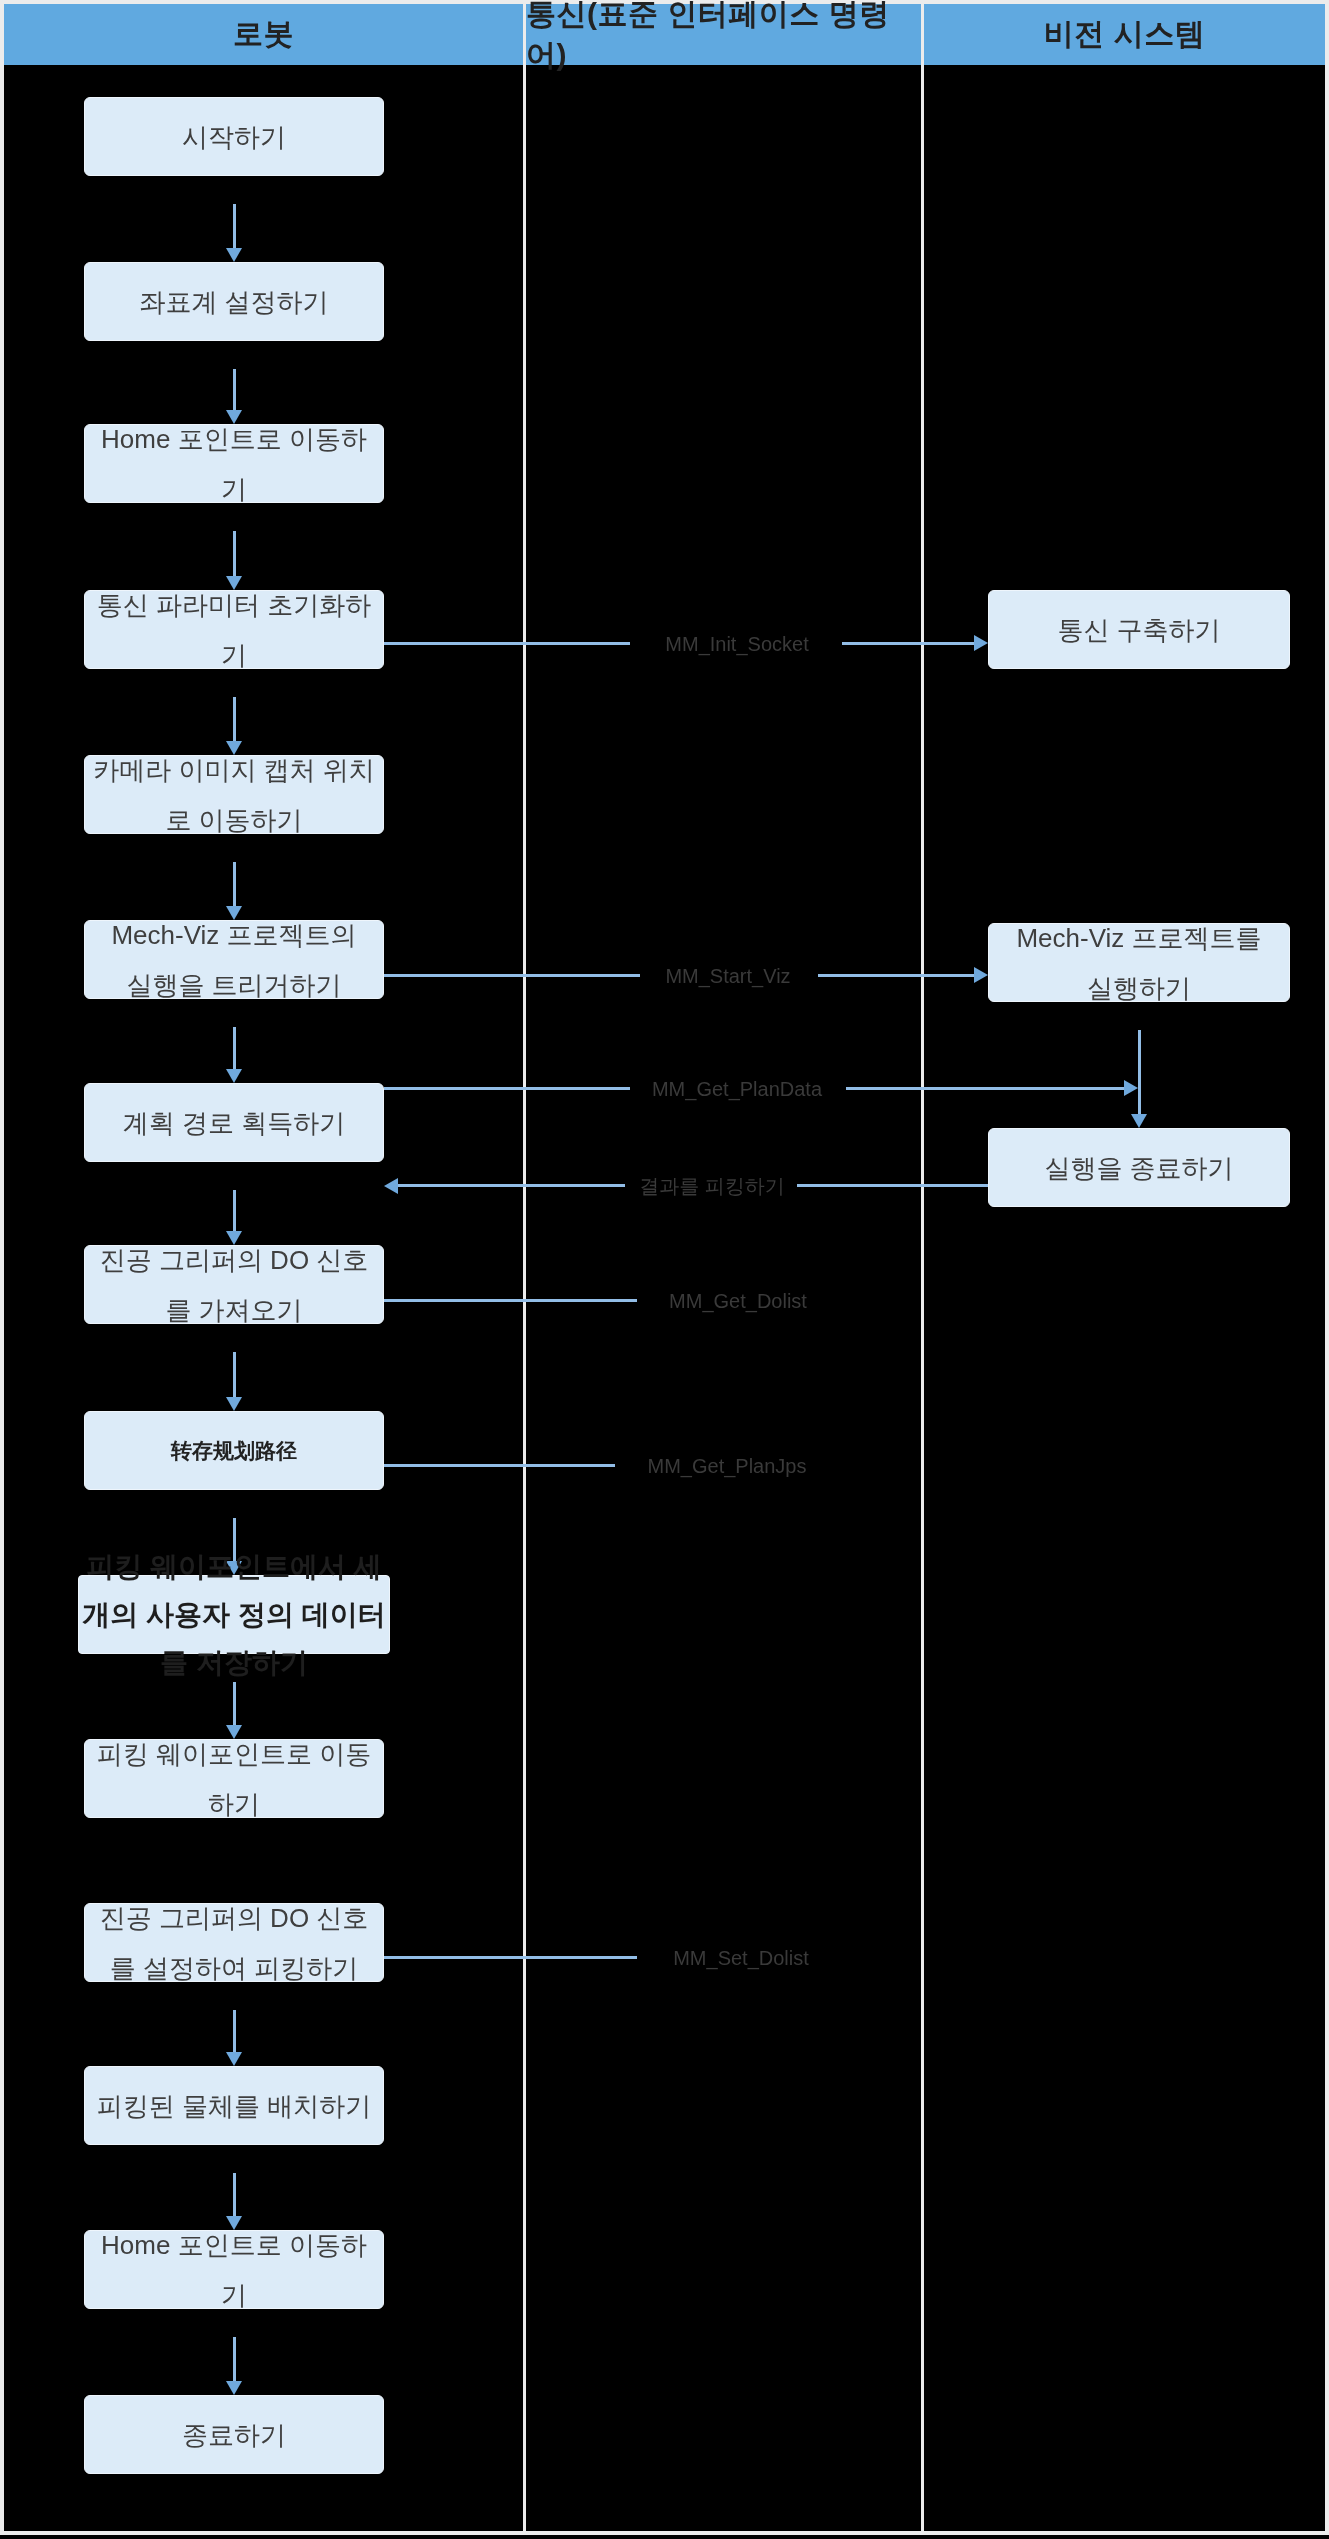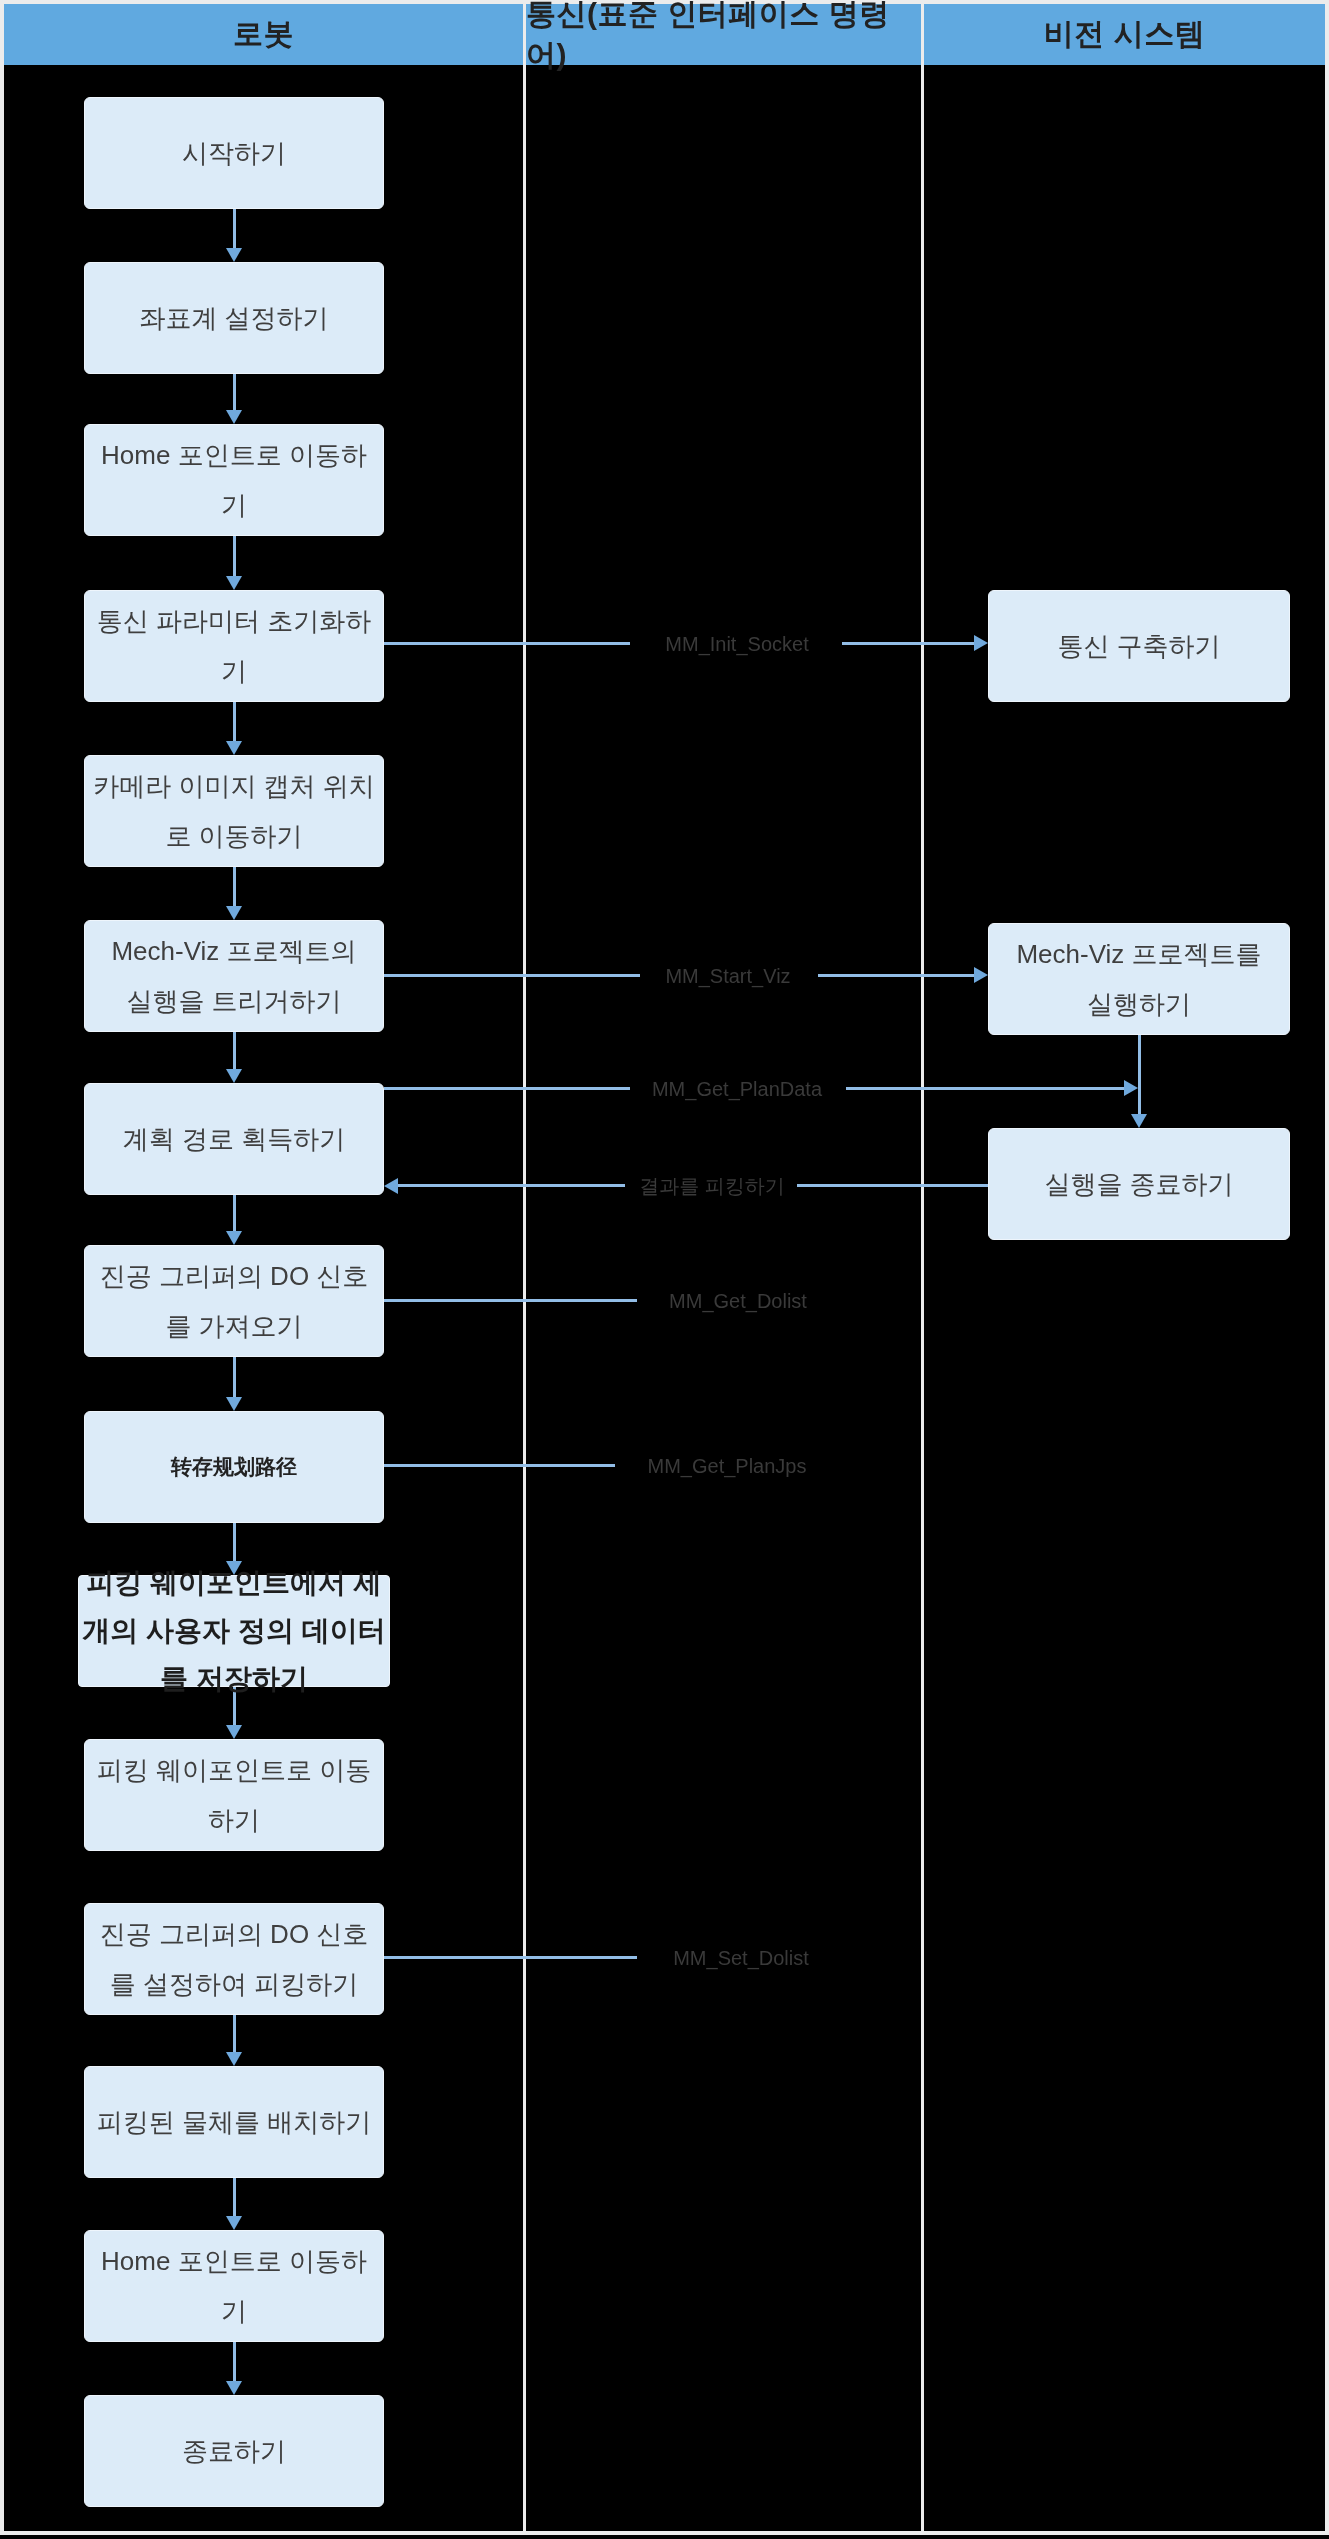--- a/index.html
+++ b/index.html
@@ -18,21 +18,21 @@
     font-family:"Liberation Sans","DejaVu Sans",sans-serif;overflow:hidden;
   }
   .frame{position:absolute;left:0;top:0;width:1321px;height:2527px;border:4px solid var(--tableline);}
   .divider{position:absolute;top:4px;width:3px;height:2527px;background:var(--tableline);}
   .hcell{
     position:absolute;top:4px;height:61px;background:var(--headerblue);
     display:flex;align-items:center;justify-content:center;
     font-size:30px;font-weight:bold;color:#222;letter-spacing:0.5px;
   }
   .box{
-    position:absolute;left:84px;width:300px;height:112px;box-sizing:border-box;
+    position:absolute;left:84px;width:300px;height:79px;box-sizing:border-box;
     background:var(--boxfill);border:1.5px solid var(--boxborder);border-radius:6px;
     display:flex;align-items:center;justify-content:center;text-align:center;
     font-size:26px;line-height:50px;color:var(--boxtext);white-space:pre-line;
   }
   .box.right{left:988px;width:302px;}
   .box.cn{font-weight:bold;color:#222;font-size:21px;}
   .box.boldbig{
     left:78px;width:312px;font-weight:bold;color:#1e1e1e;font-size:28px;line-height:48px;
     overflow:visible;border-radius:4px;
   }

